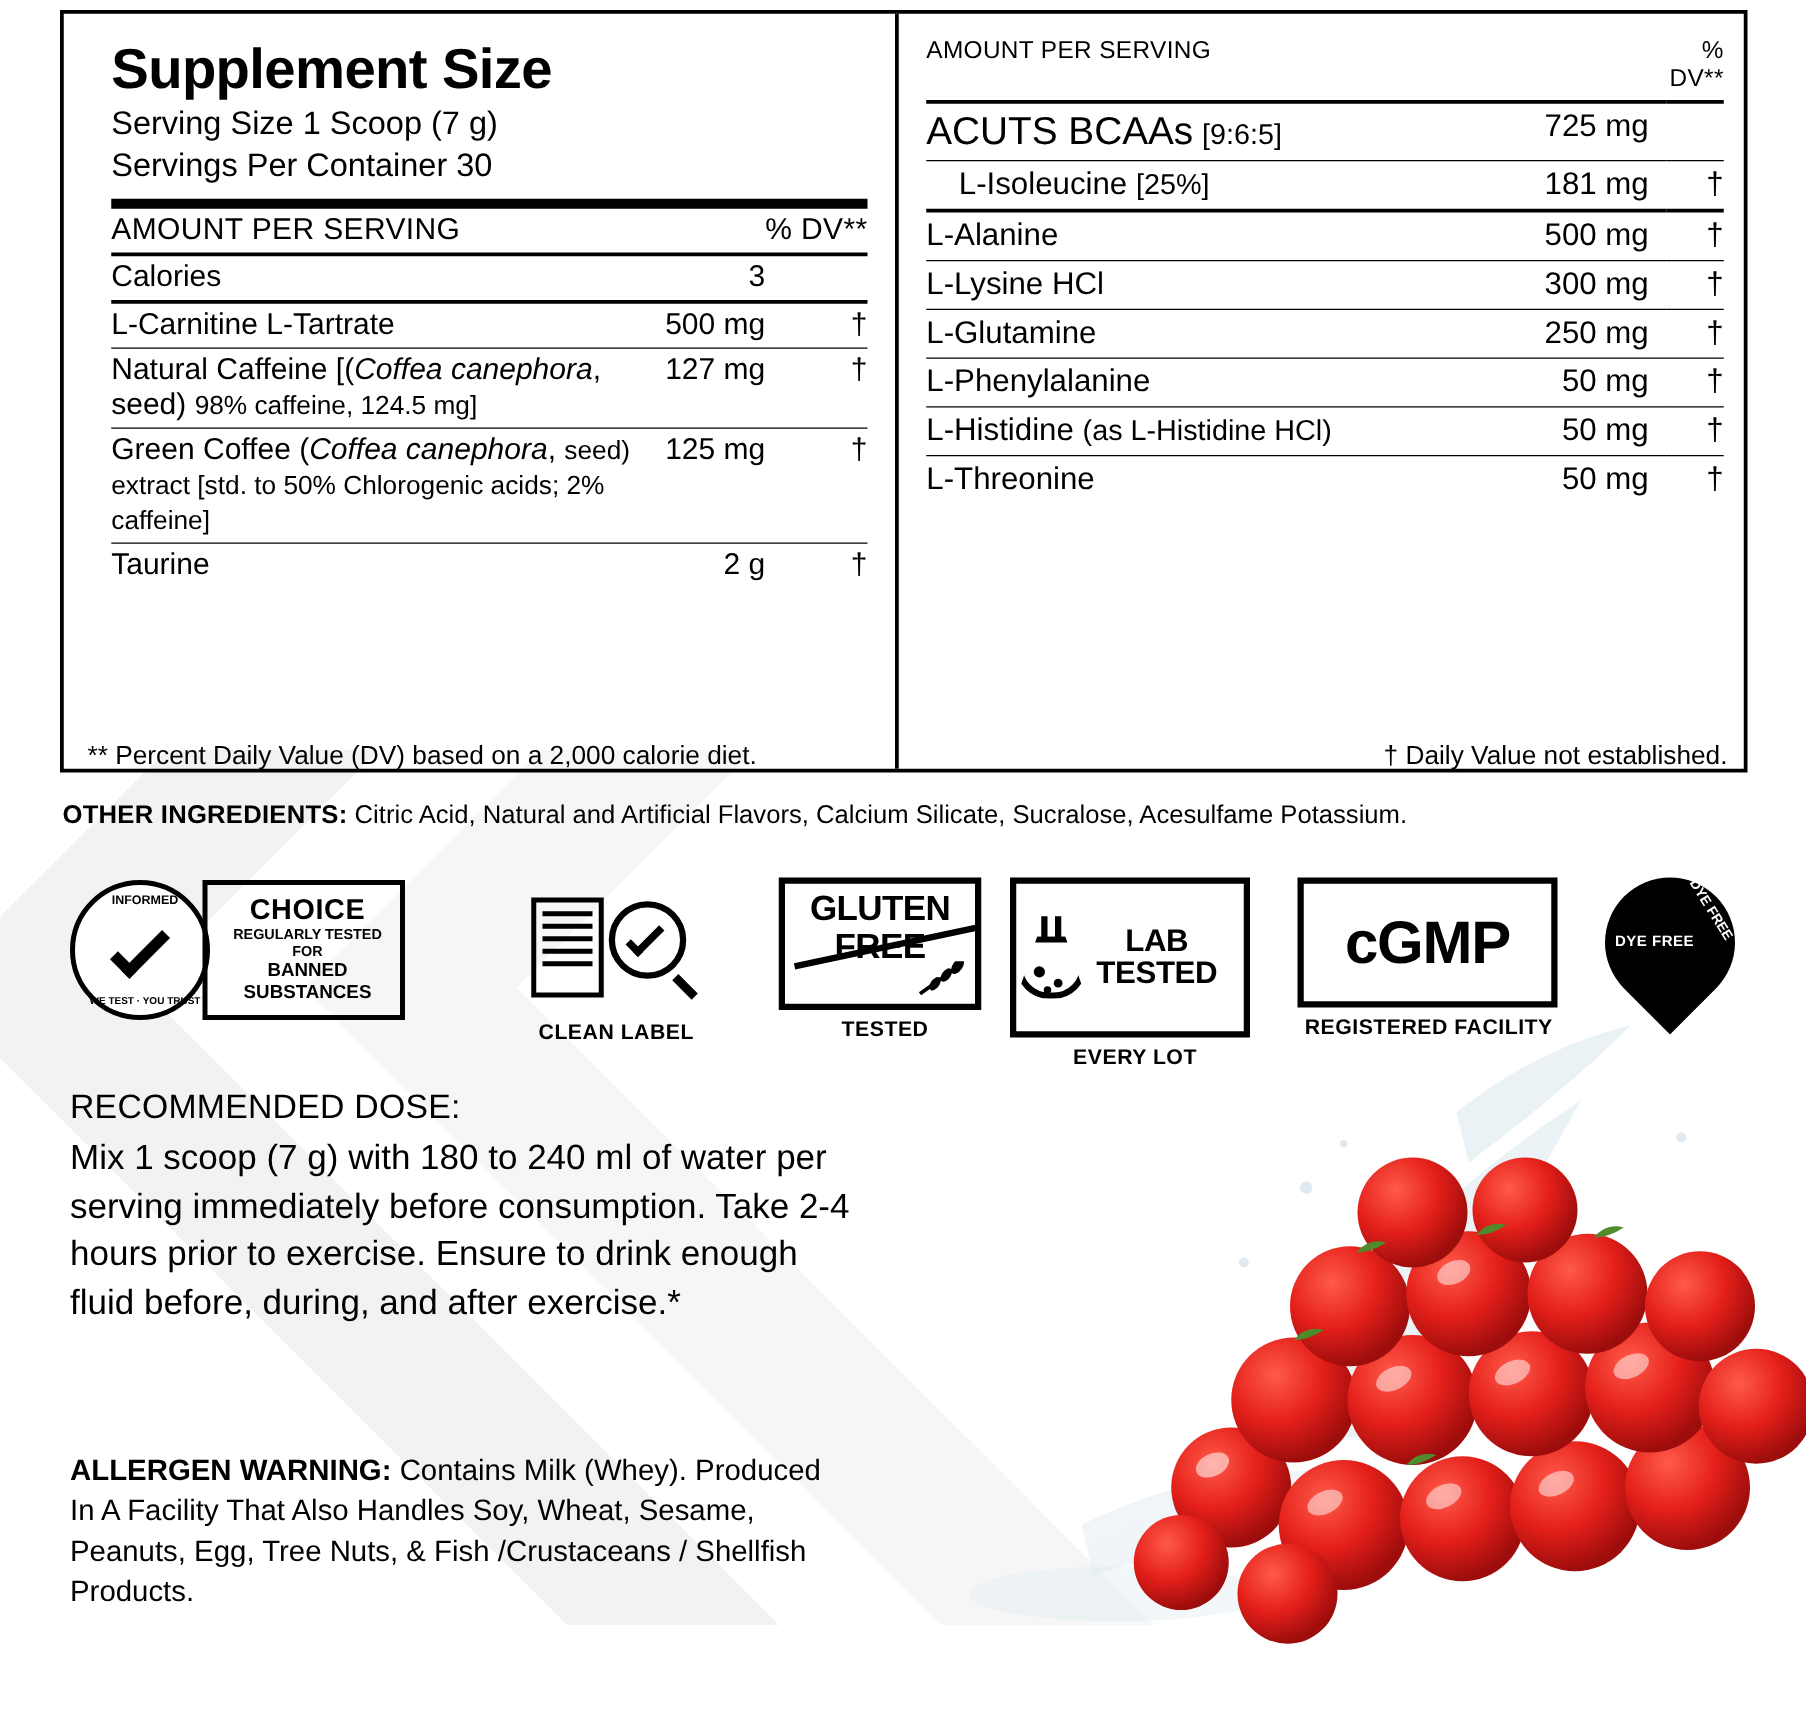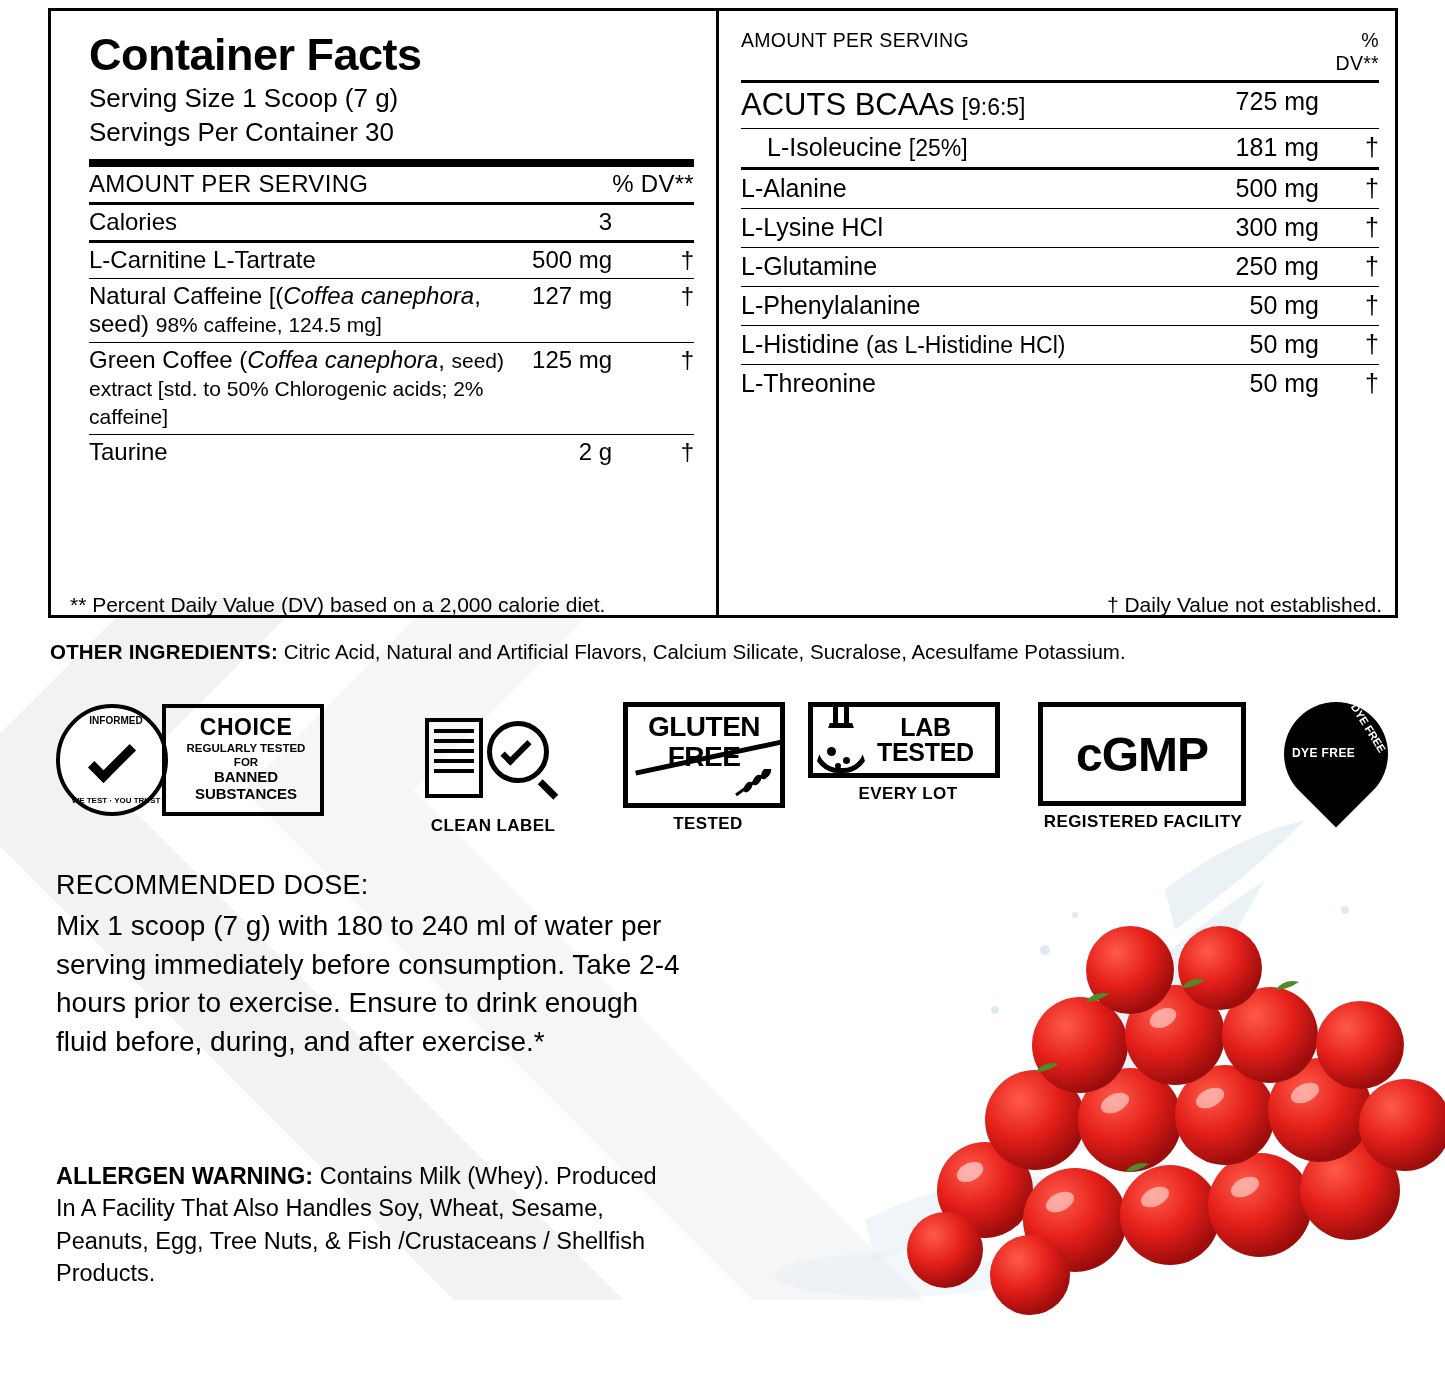--- a/index.html
+++ b/index.html
@@ -130,21 +130,21 @@
   
   .gf { left:575px; top:2px; width:170px; }
   .gf-box { position:relative; width:162px; height:106px; border:5px solid #000; }
   .gf-box .t1 { font-size:28px; font-weight:bold; letter-spacing:-0.5px; line-height:1; margin-top:6px; }
   .gf-box .t2 { font-size:28px; font-weight:bold; letter-spacing:-0.5px; line-height:1; margin-top:2px; }
   .gf-box .slash { position:absolute; left:6px; top:48px; width:150px; height:5px; background:#000; transform:rotate(-12deg); }
   .gf-box .wheat { position:absolute; right:6px; bottom:6px; width:40px; height:28px; }
 
   
   .lt { left:760px; top:2px; width:200px; }
-  .lt-box { width:192px; height:76px; border:5px solid #000; display:flex; align-items:center; padding-left:0; gap:8px;}
+  .lt-box { width:192px; height:128px; border:5px solid #000; display:flex; align-items:center; padding-left:0; gap:8px;}
   .flask { position:relative; width:56px; height:66px; }
   .flask .neck { position:absolute; left:20px; top:0; width:16px; height:18px; border-left:5px solid #000; border-right:5px solid #000;}
   .flask .body { position:absolute; left:0; top:16px; width:56px; height:50px; border:5px solid #000; border-radius:0 0 26px 26px; clip-path:polygon(30% 0,70% 0,100% 100%,0 100%); }
   .flask .d1,.flask .d2,.flask .d3 { position:absolute; background:#000; border-radius:50%; }
   .flask .d1 { width:9px; height:9px; left:14px; top:40px; }
   .flask .d2 { width:7px; height:7px; left:30px; top:50px; }
   .flask .d3 { width:6px; height:6px; left:22px; top:56px; }
   .lt-text { font-size:25px; font-weight:bold; line-height:1.02; letter-spacing:-0.3px; }
 
   
@@ -180,21 +180,21 @@
 <div class="watermark">
   <div class="chev"></div>
   <div class="chev2"></div>
 </div>
 
 <div class="page">
 
   <div class="sf-wrap">
 
     <div class="sf-left">
-      <div class="sf-title">Container Facts</div>
+      <div class="sf-title">Supplement Size</div>
       <div class="sf-serving">Serving Size 1 Scoop (7 g)</div>
       <div class="sf-serving">Servings Per Container 30</div>
 
       <div class="rule-thick"></div>
 
       <table class="sf">
         <tbody>
             <tr class="hdr">
           <td>AMOUNT PER SERVING</td>
           <td class="amt"></td>

